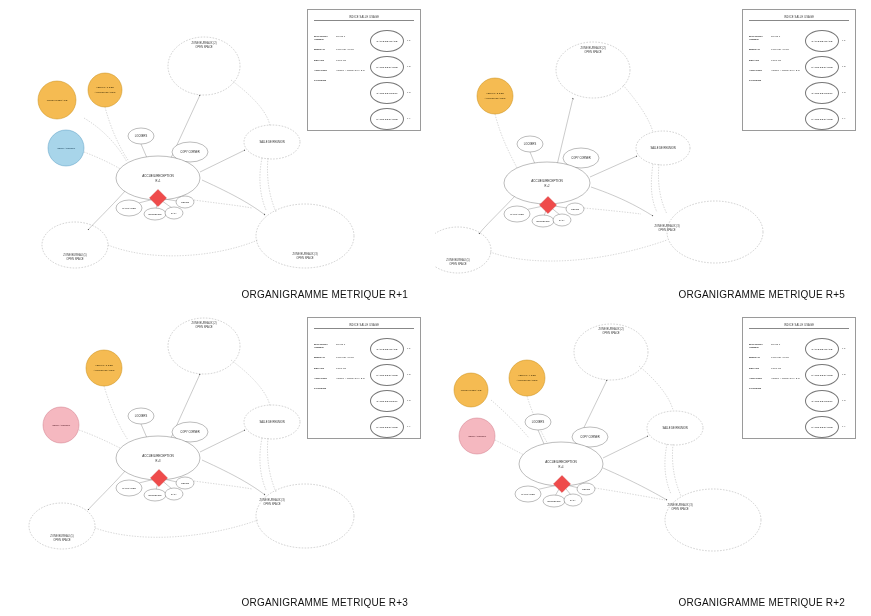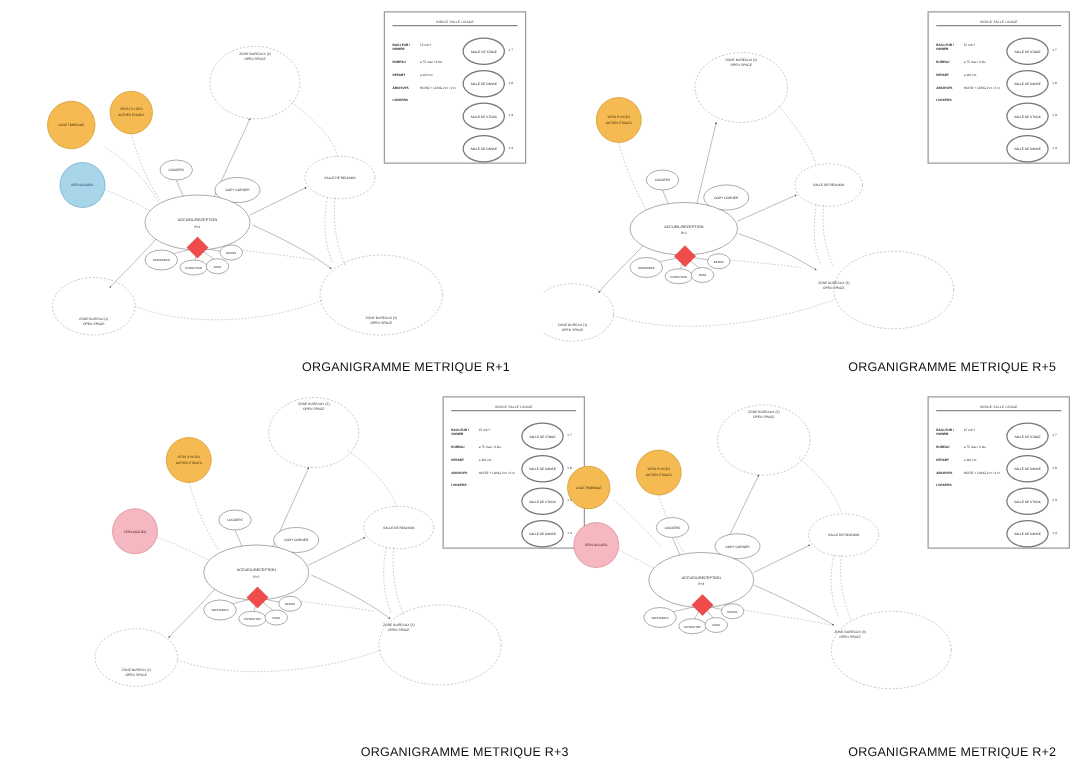--- a/index.html
+++ b/index.html
@@ -6,21 +6,21 @@
   html,body{margin:0;padding:0;background:#ffffff;}
   body{
     width:871px;height:616px;position:relative;overflow:hidden;
     font-family:"Liberation Sans", sans-serif;
     color:#1a1a1a;
   }
   .sheet{position:absolute;inset:0;}
   .panel{position:absolute;width:436px;height:308px;overflow:hidden;}
   .p1{left:0;top:0;}
   .p2{left:435px;top:0;}
-  .p3{left:0;top:308px;margin-left:47px;}
+  .p3{left:0;top:308px;}
   .p4{left:435px;top:308px;}
   .panel svg{position:absolute;left:0;top:0;width:436px;height:308px;display:block;}
 
   .caption{
     position:absolute;right:26px;bottom:8px;
     font-size:10px;letter-spacing:.2px;color:#111;white-space:nowrap;
   }
   .p3 .caption, .p1 .caption{right:28px;}
 
   

